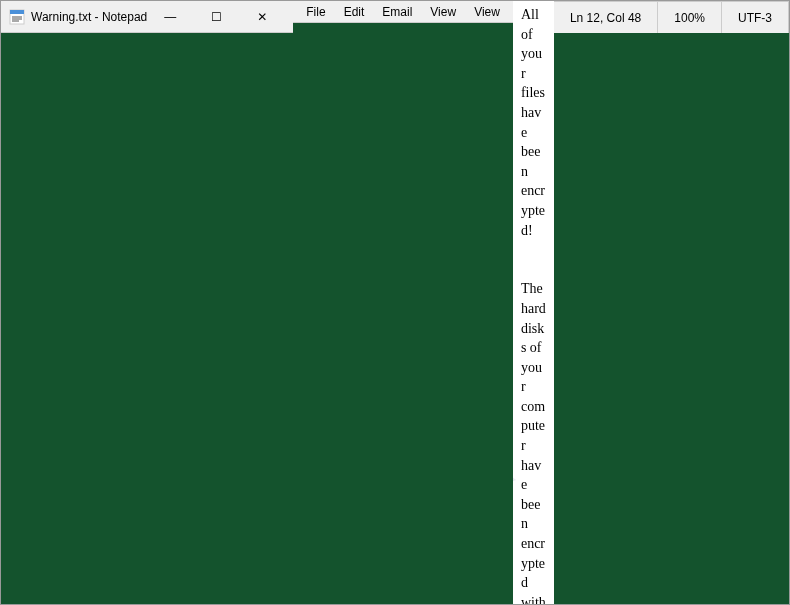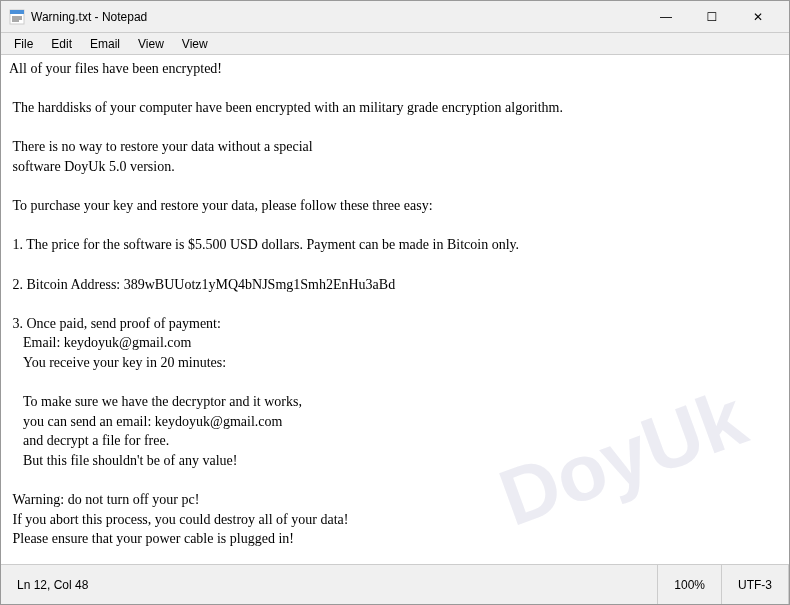--- a/index.html
+++ b/index.html
@@ -13,21 +13,20 @@
       height: 605px;
       background: #f0f0f0;
       font-family: 'Courier New', Courier, monospace;
       overflow: hidden;
     }
 
     .window {
       width: 790px;
       height: 605px;
       display: flex;
-      flex-direction: column;
       border: 1px solid #999;
       background: #14532d;
     }
 
     .title-bar {
       background: #f0f0f0;
       height: 32px;
       display: flex;
       align-items: center;
       padding: 0 8px;
@@ -113,21 +112,21 @@
       font-weight: bold;
       color: rgba(200, 200, 220, 0.35);
       font-family: Arial, sans-serif;
       pointer-events: none;
       transform: rotate(-20deg);
       user-select: none;
     }
 
     .status-bar {
       background: #f0f0f0;
-      height: 40px;
+      height: 32px;
       display: flex;
       align-items: center;
       border-top: 1px solid #ccc;
       flex-shrink: 0;
       font-family: 'Segoe UI', Arial, sans-serif;
       font-size: 12px;
       color: #000;
     }
 
     .status-item {

